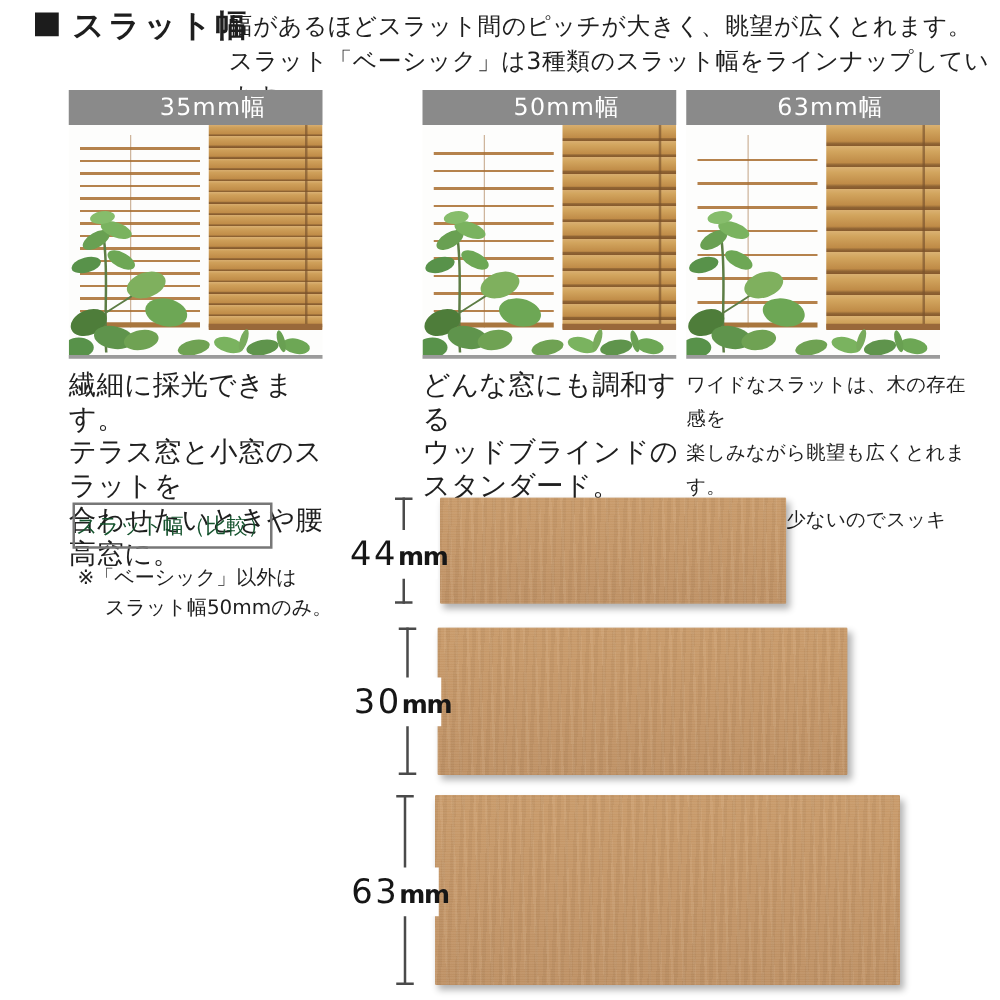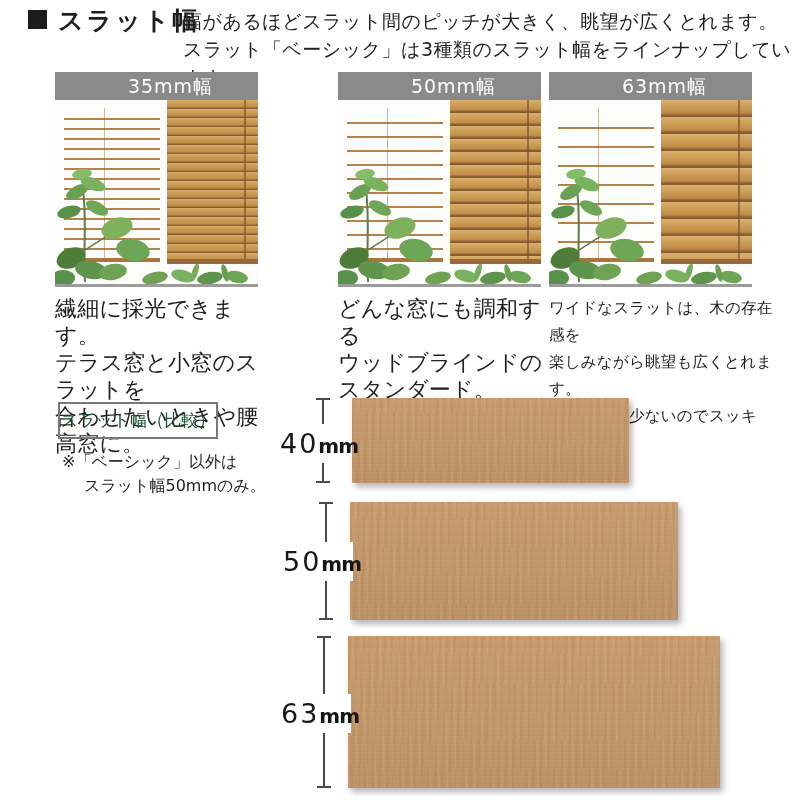--- a/index.html
+++ b/index.html
@@ -195,27 +195,27 @@
 
   <div class="cmp-box">スラット幅（比較）</div>
   <div class="cmp-note">
     <div>※「ベーシック」以外は</div>
     <div class="l2">スラット幅50mmのみ。</div>
   </div>
 
   <div class="sample-line line-35"></div>
   <div class="plank plank-35"></div>
   <div class="sample-label label-35">
-    <span class="val">40</span><span class="unit">mm</span>
+    <span class="val">44</span><span class="unit">mm</span>
   </div>
 
   <div class="sample-line line-50"></div>
   <div class="plank plank-50"></div>
   <div class="sample-label label-50">
-    <span class="val">50</span><span class="unit">mm</span>
+    <span class="val">30</span><span class="unit">mm</span>
   </div>
 
   <div class="sample-line line-63"></div>
   <div class="plank plank-63"></div>
   <div class="sample-label label-63">
     <span class="val">63</span><span class="unit">mm</span>
   </div>
 
 </div>
 

